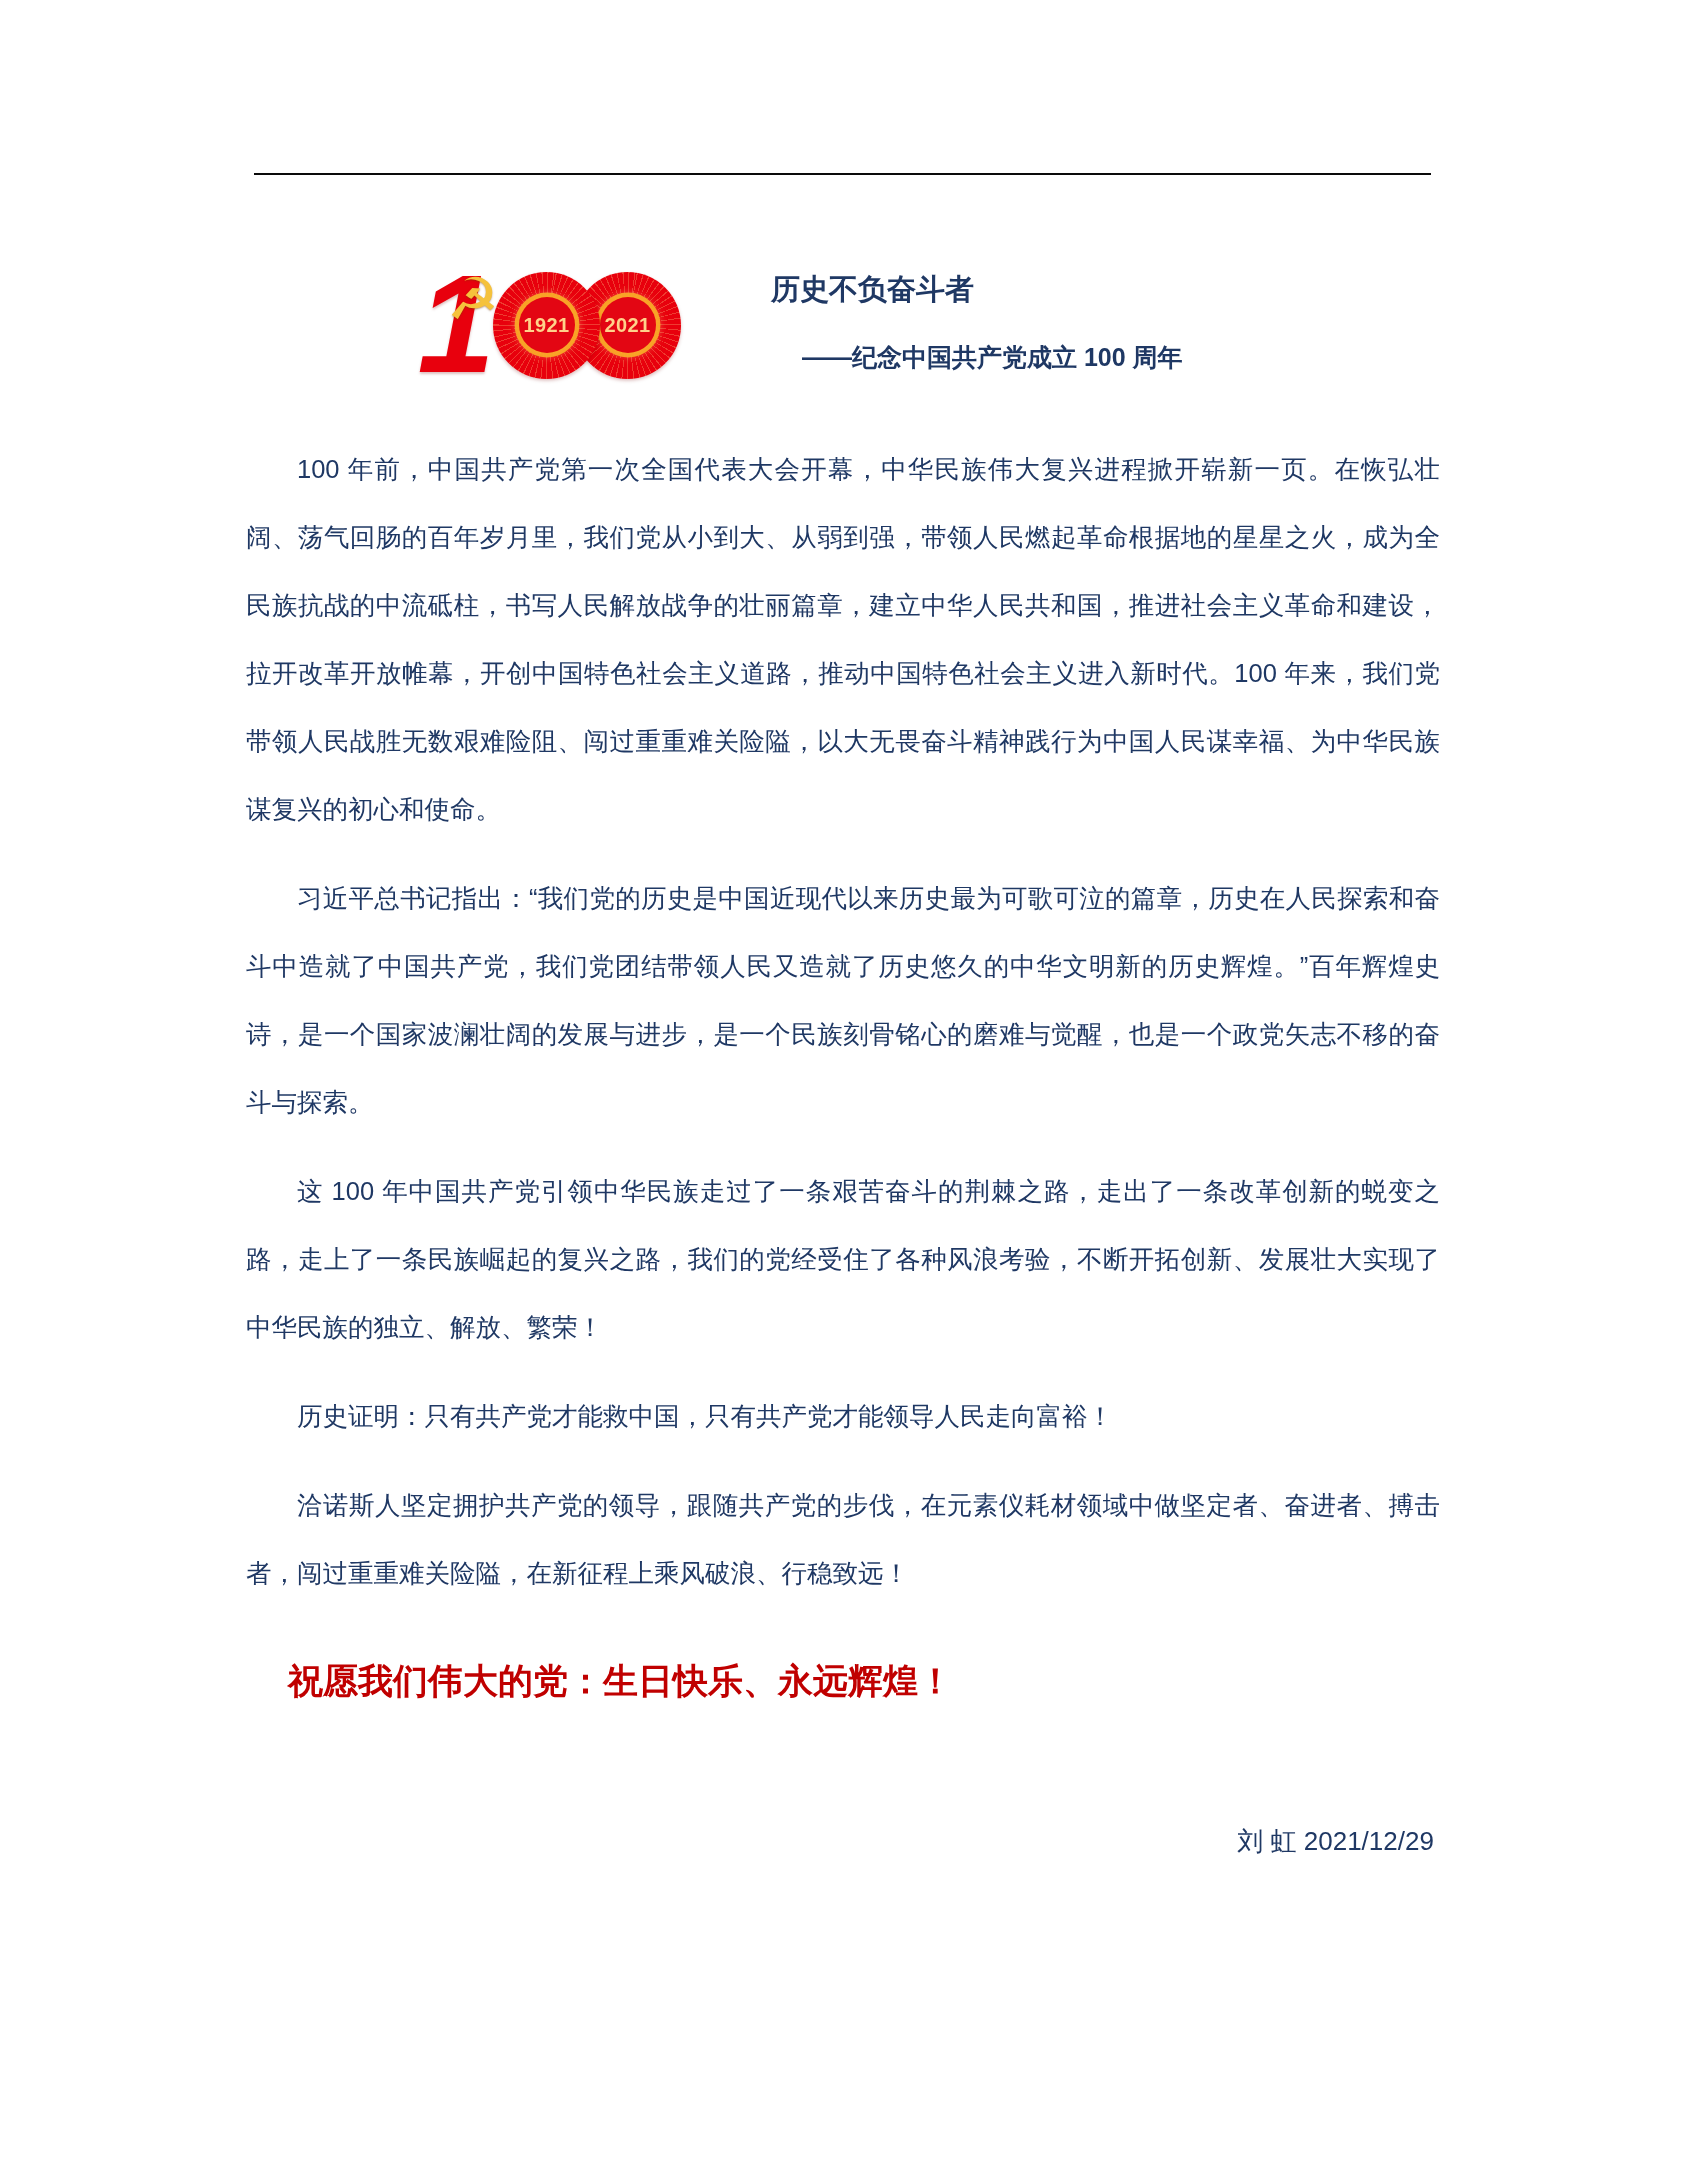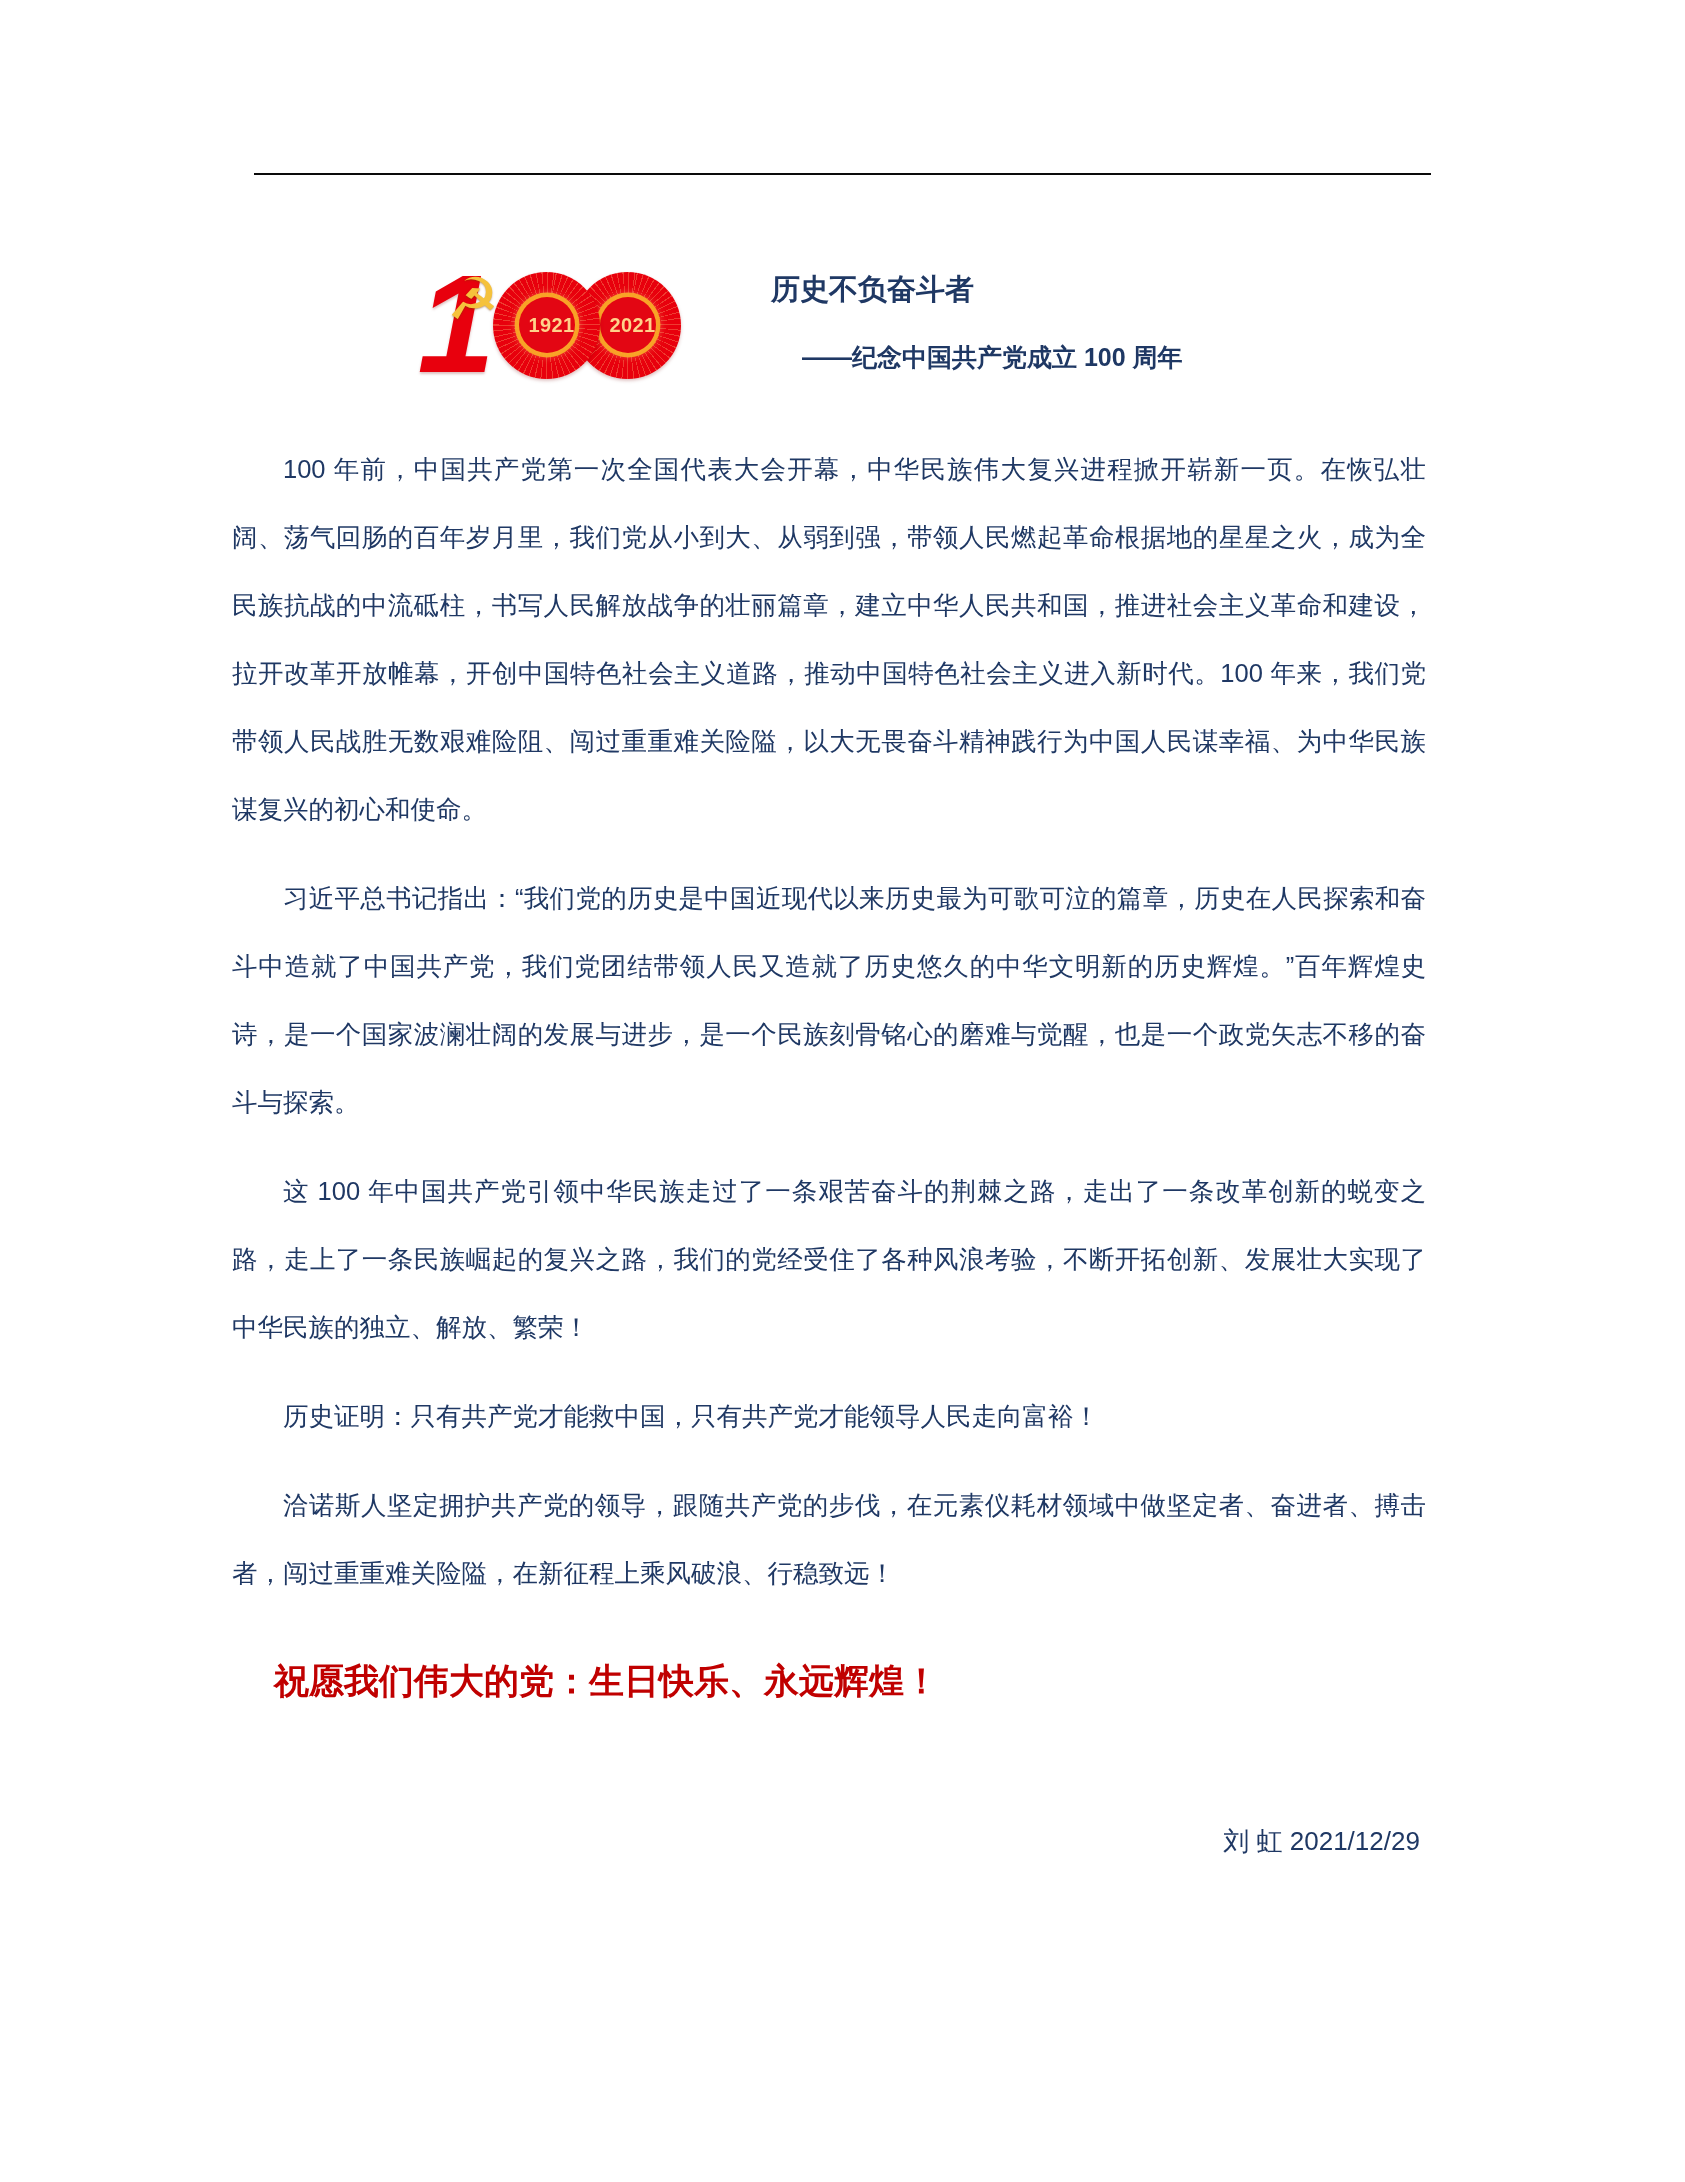--- a/index.html
+++ b/index.html
@@ -24,21 +24,21 @@
     background:
       repeating-conic-gradient(from 10deg at 50% 50%, rgba(255,214,140,0.28) 0deg 1.2deg, rgba(255,214,140,0) 1.2deg 6.5deg),
       #e8000d;
     box-shadow:0 1.8px 3.5px rgba(120,0,0,0.25);
   }
   .zero .inner{
     position:absolute;left:50%;top:50%;transform:translate(-50%,-50%);
     width:56px;height:56px;border-radius:50%;
     background:#e30613;
     box-shadow:0 0 0 4.4px rgba(249,168,38,0.95), 0 0 10.5px rgba(255,230,160,0.9);
-    display:flex;align-items:center;justify-content:flex-end;
+    display:flex;align-items:center;justify-content:center;
   }
   .zero .year{
     color:#ffd28a;font-size:20px;font-weight:bold;letter-spacing:0.4px;
   }
   .zero.z1{left:72px;z-index:2;}
   .zero.z2{left:153px;z-index:1;}
   .digit-one{
     position:absolute;left:-3.5px;top:-12.3px;z-index:3;
     font-size:139px;line-height:132px;font-weight:bold;font-style:italic;
     color:#e8000d;text-shadow:0 1.8px 2.6px rgba(120,0,0,0.25);
@@ -52,21 +52,21 @@
   .title-block{position:absolute;left:771px;top:272px;color:#1f3864;}
   .title-main{
     margin:0;font-size:29px;font-weight:bold;line-height:35px;color:#1f3864;
   }
   .title-sub{
     margin:33px 0 0 0;padding-left:31px;
     font-size:25px;font-weight:bold;line-height:35px;color:#1f3864;
   }
   
   .content{
-    position:absolute;left:232px;top:435px;width:1194px;
+    position:absolute;left:246px;top:435px;width:1194px;
     color:#1f3864;
   }
   .content p.body-par{
     margin:0 0 21px 0;
     font-size:25.5px;line-height:68px;
     text-align:justify;text-justify:inter-ideograph;
     text-indent:2em;
   }
   .wish{
     margin:48px 0 0 0;padding-left:42px;

